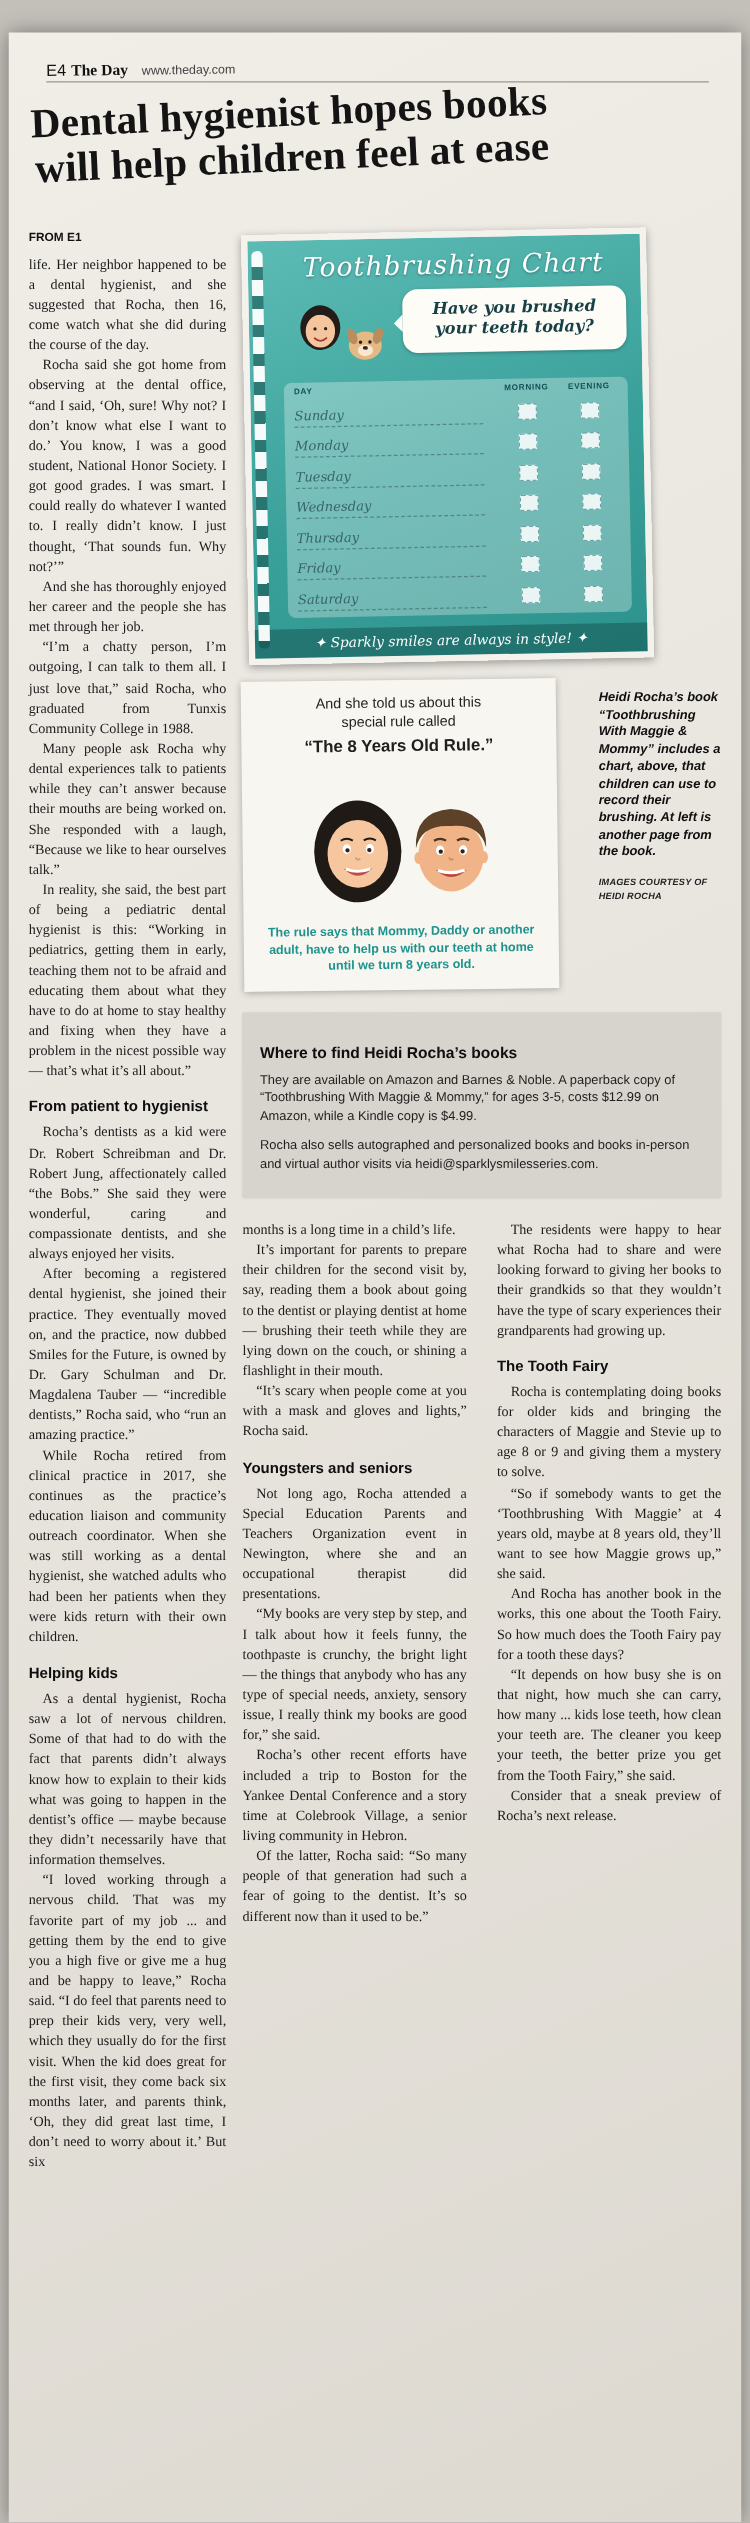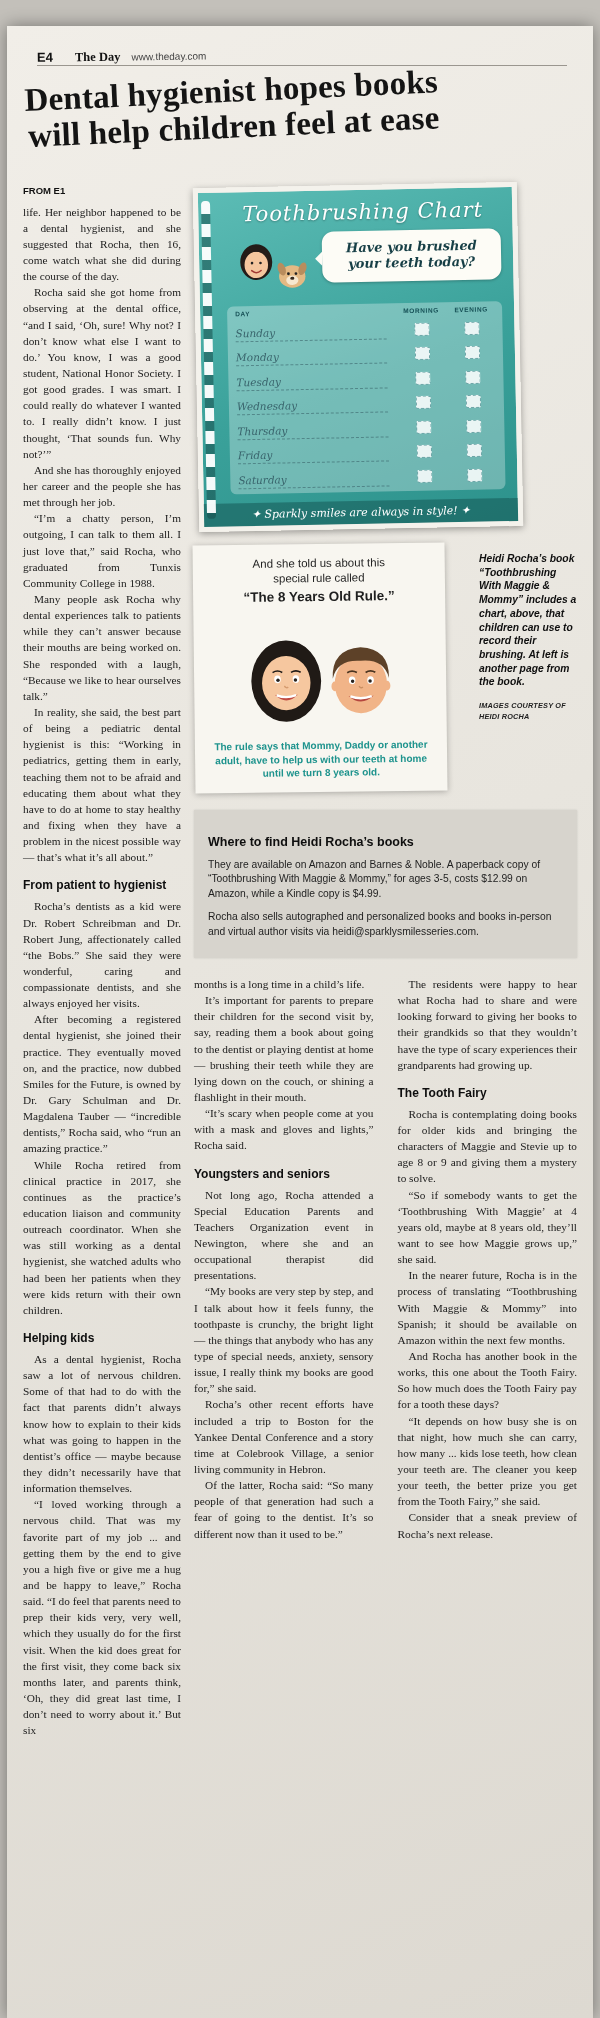--- a/index.html
+++ b/index.html
@@ -8,22 +8,22 @@
 
   .page { position:relative; width:600px; height:2018px; overflow:hidden;
           background:#c3c0ba; }
   .paper { position:absolute; left:7px; right:7px; top:26px; bottom:0;
            background:linear-gradient(155deg,#f1eee8 0%,#e8e5de 45%,#ddd9d1 100%);
            box-shadow:0 0 16px rgba(0,0,0,.4);
            padding:16px 16px 0; }
 
   
   .masthead { margin:2px 0 2px 14px; transform:rotate(-0.8deg); }
-  .masthead .pg { font-family:"Liberation Sans",sans-serif; font-weight:bold; font-size:13px; color:#111; }
-  .masthead .paper-name { font-weight:bold; font-size:12.5px; margin-left:18px; color:#111; }
+  .masthead .pg { font-family:"Liberation Sans",sans-serif; font-weight:normal; font-size:13px; color:#111; }
+  .masthead .paper-name { font-weight:bold; font-size:12.5px; margin-left:0; color:#111; }
   .masthead .url { font-family:"Liberation Sans",sans-serif; font-size:10px; color:#444; margin-left:7px; }
   .mast-rule { border-bottom:1px solid #9a968f; margin:3px 10px 0 14px; }
 
   
   .headline { margin:16px 0 0 4px; font-size:33px; line-height:1.1; font-weight:700;
               color:#141414; transform:rotate(-2.6deg); transform-origin:0 100%;
               letter-spacing:.2px; }
   .headline .hl { display:block; }
   .headline .hl2 { margin-left:2px; }
 
@@ -275,21 +275,20 @@
               <p class="para">Not long ago, Rocha attended a Special Education Parents and Teachers Organization event in Newington, where she and an occupational therapist did presentations.</p>
               <p class="para">“My books are very step by step, and I talk about how it feels funny, the toothpaste is crunchy, the bright light — the things that anybody who has any type of special needs, anxiety, sensory issue, I really think my books are good for,” she said.</p>
               <p class="para">Rocha’s other recent efforts have included a trip to Boston for the Yankee Dental Conference and a story time at Colebrook Village, a senior living community in Hebron.</p>
               <p class="para">Of the latter, Rocha said: “So many people of that generation had such a fear of going to the dentist. It’s so different now than it used to be.”</p>
             </div>
           <div class="col flow">
               <p class="para">The residents were happy to hear what Rocha had to share and were looking forward to giving her books to their grandkids so that they wouldn’t have the type of scary experiences their grandparents had growing up.</p>
               <h3 class="subhead">The Tooth Fairy</h3>
               <p class="para">Rocha is contemplating doing books for older kids and bringing the characters of Maggie and Stevie up to age 8 or 9 and giving them a mystery to solve.</p>
               <p class="para">“So if somebody wants to get the ‘Toothbrushing With Maggie’ at 4 years old, maybe at 8 years old, they’ll want to see how Maggie grows up,” she said.</p>
-              <p class="para">In the nearer future, Rocha is in the process of translating “Toothbrushing With Maggie &amp; Mommy” into Spanish; it should be available on Amazon within the next few months.</p>
               <p class="para">And Rocha has another book in the works, this one about the Tooth Fairy. So how much does the Tooth Fairy pay for a tooth these days?</p>
               <p class="para">“It depends on how busy she is on that night, how much she can carry, how many ... kids lose teeth, how clean your teeth are. The cleaner you keep your teeth, the better prize you get from the Tooth Fairy,” she said.</p>
               <p class="para">Consider that a sneak preview of Rocha’s next release.</p>
             </div>
         </div>
 
       </div>
     </div>
   </div>
 </div>

